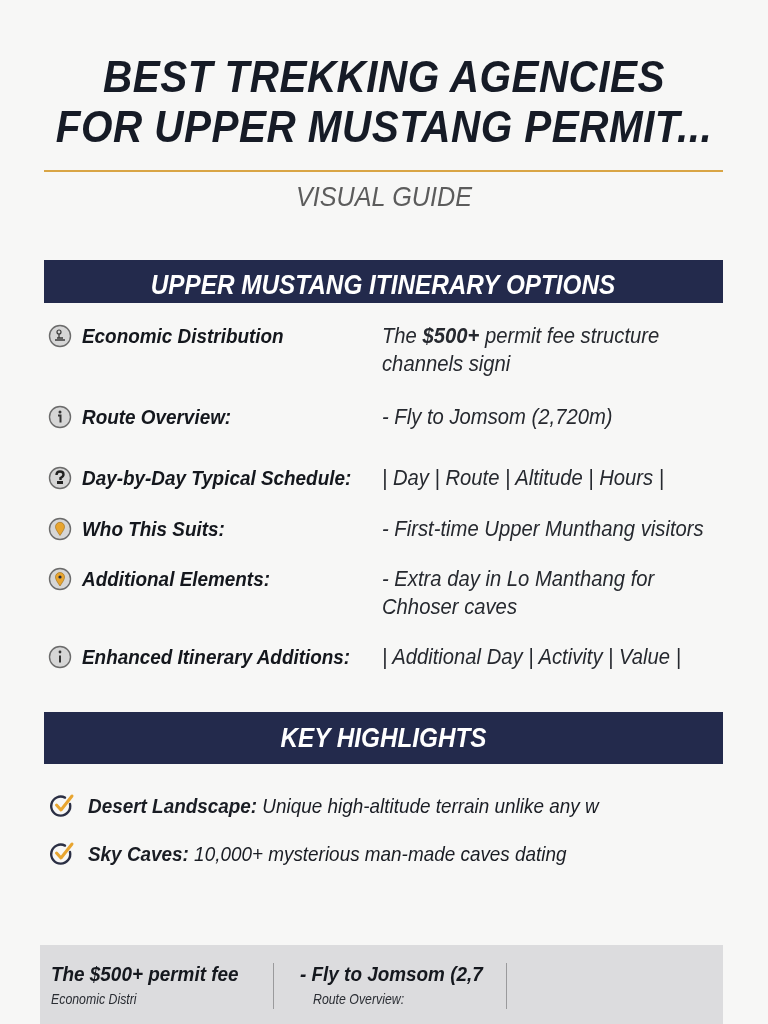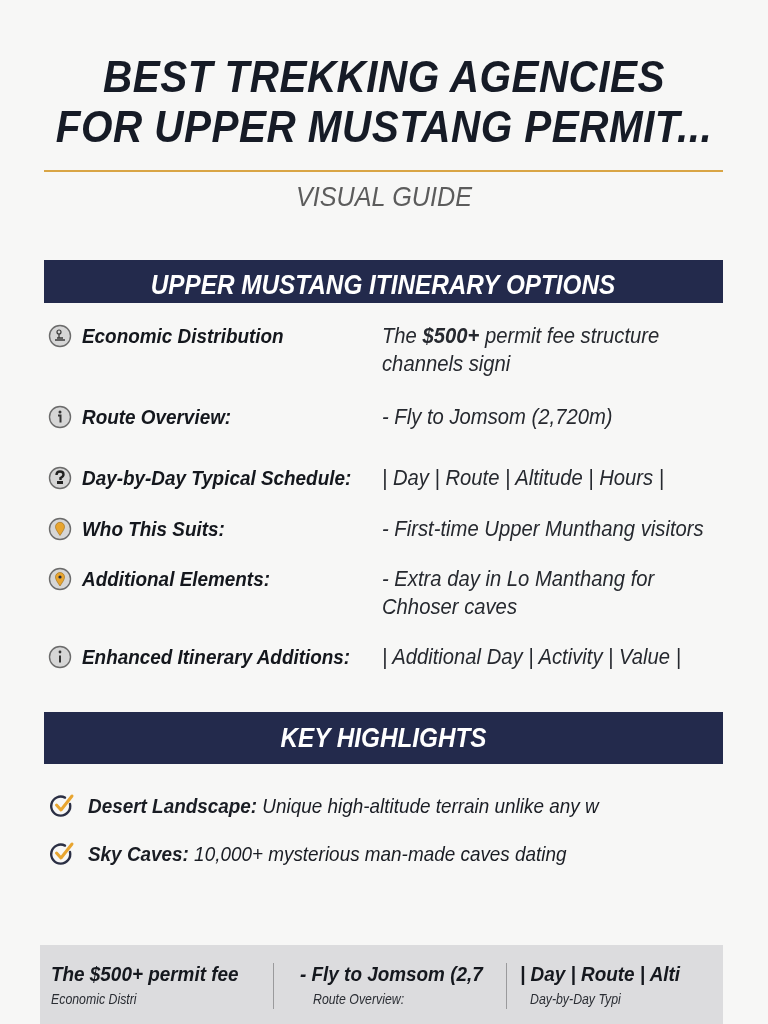--- a/index.html
+++ b/index.html
@@ -209,19 +209,15 @@
     <div class="cell" style="left:11px; width:220px;">
       <div class="main">The $500+ permit fee</div>
       <div class="sub">Economic Distri</div>
     </div>
     <div class="sep" style="left:233px;"></div>
     <div class="cell" style="left:260px; width:210px;">
       <div class="main">- Fly to Jomsom (2,7</div>
       <div class="sub" style="left:13px;">Route Overview:</div>
     </div>
     <div class="sep" style="left:466px;"></div>
-    <div class="cell" style="left:480px; width:200px;">
-      <div class="main">| Day | Route | Alti</div>
-      <div class="sub" style="left:10px;">Day-by-Day Typi</div>
-    </div>
   </div>
 
 </div>
 
 </body></html>

